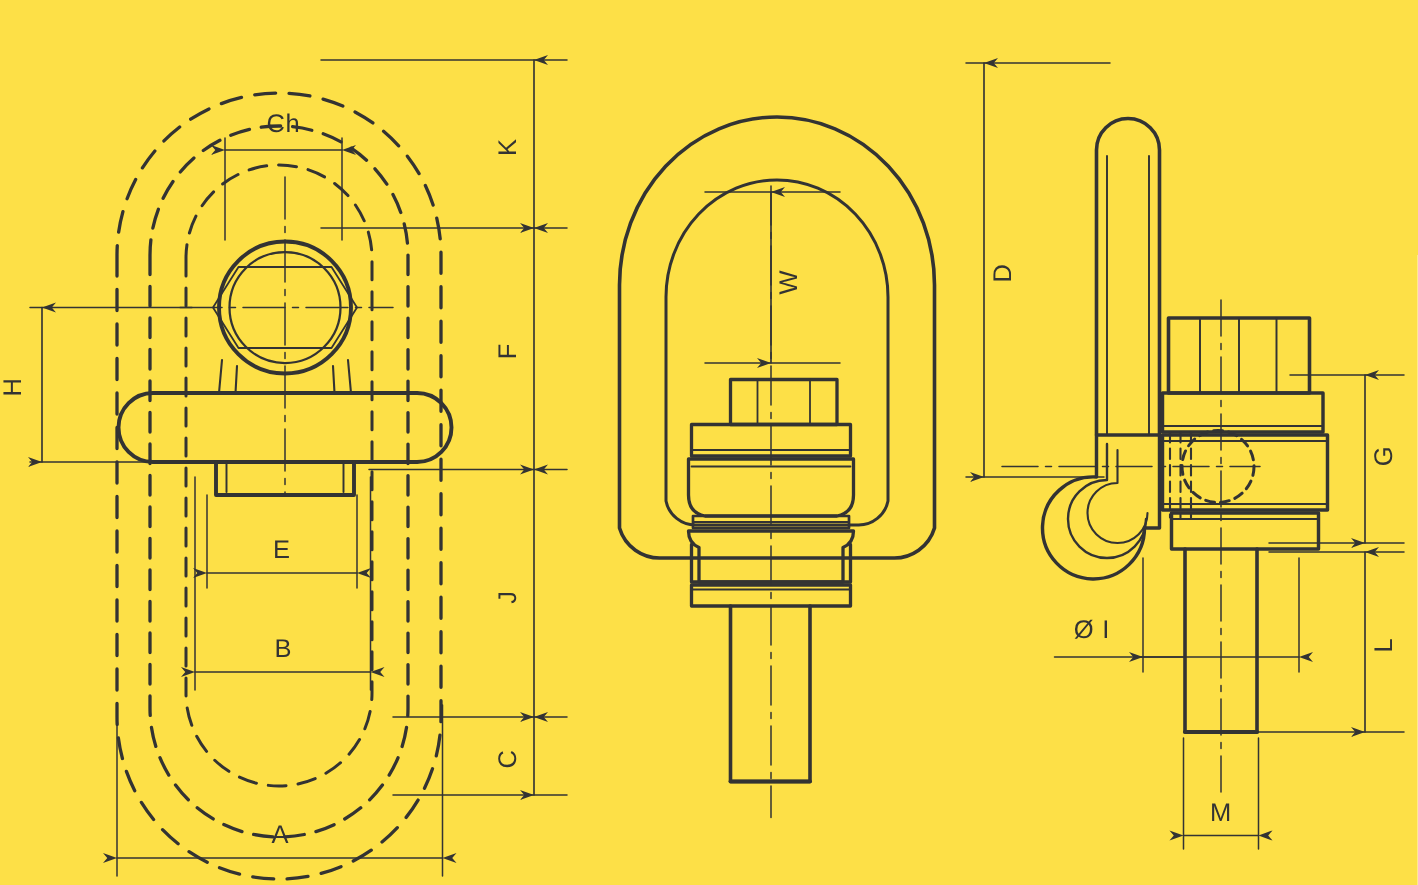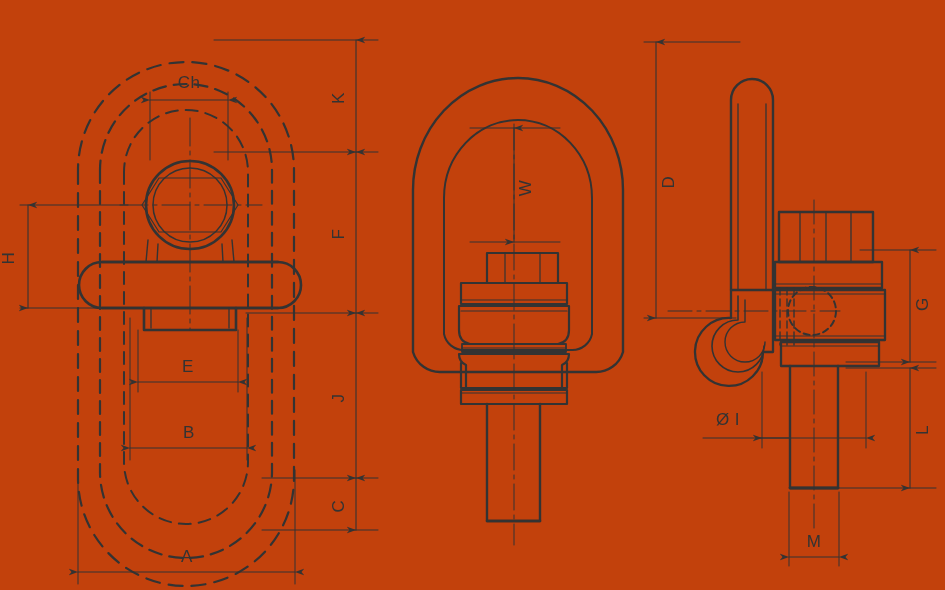--- a/index.html
+++ b/index.html
@@ -1,21 +1,21 @@
 <!DOCTYPE html>
 <html><head>
 <meta charset="utf-8">
 <title>Swivel Hoist Ring Technical Drawing</title>
 <style>
   html,body{margin:0;padding:0;background:#ffffff;}
   body{
     font-family:"Liberation Sans", sans-serif;
     width:945px;height:590px;overflow:hidden;position:relative;
   }
-  #drawing-root{position:relative;width:945px;height:590px;background:#c2410c;}
+  #drawing-root{position:relative;width:945px;height:590px;background:#fde047;}
   svg{display:block;}
   .dim-label{
     font-family:"Liberation Sans", sans-serif;
     font-size:17px;
     fill:#333333;
     letter-spacing:0.5px;
   }
 </style>
 </head>
 <body>

